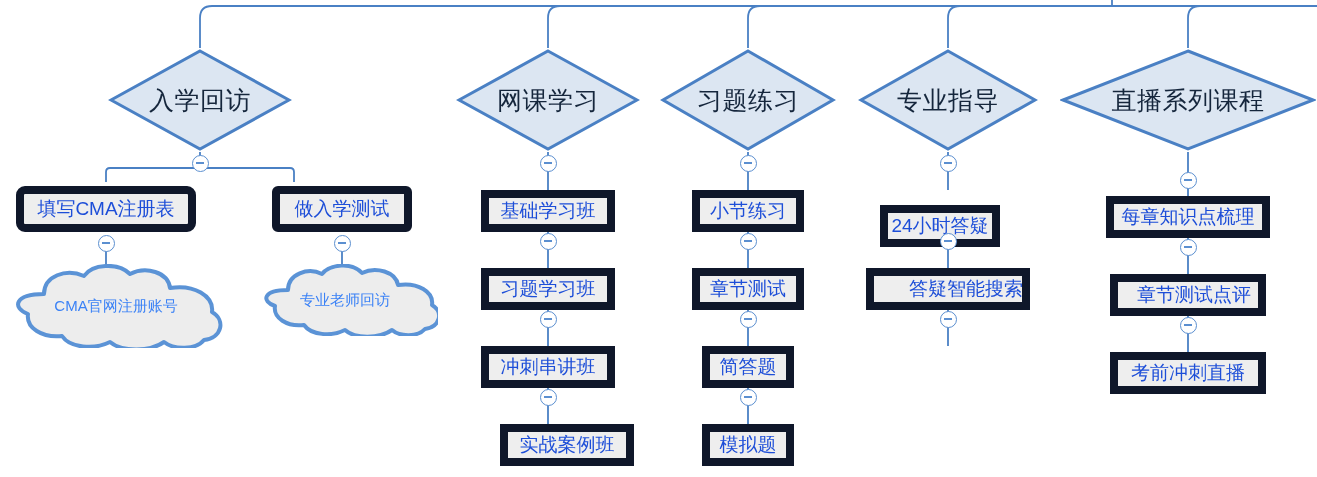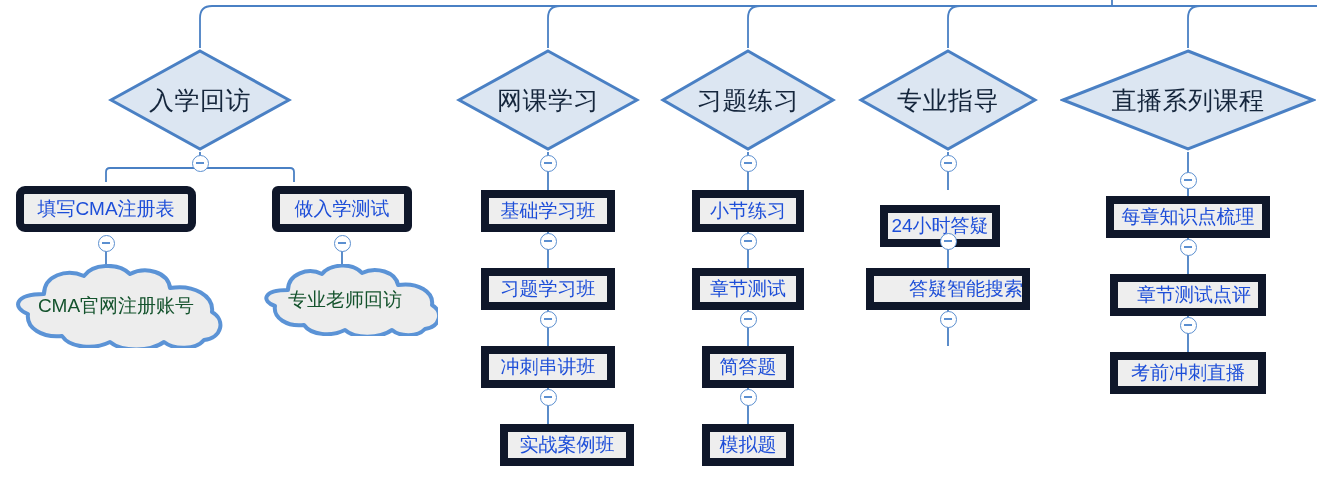--- a/index.html
+++ b/index.html
@@ -67,22 +67,22 @@
   }
   .cloud .cshape {
     position: absolute;
     left: 0; top: 0;
     width: 100%;
     height: 100%;
   }
   .cloud .clabel {
     position: relative;
     z-index: 2;
-    font-size: 19px;
-    color: #14532d;
+    font-size: 15px;
+    color: #3b82f6;
   }
   
   .collapse-toggle {
     position: absolute;
     width: 17px;
     height: 17px;
     border-radius: 50%;
     border: 1.4px solid #5b8fd0;
     background: #ffffff;
     box-sizing: border-box;

